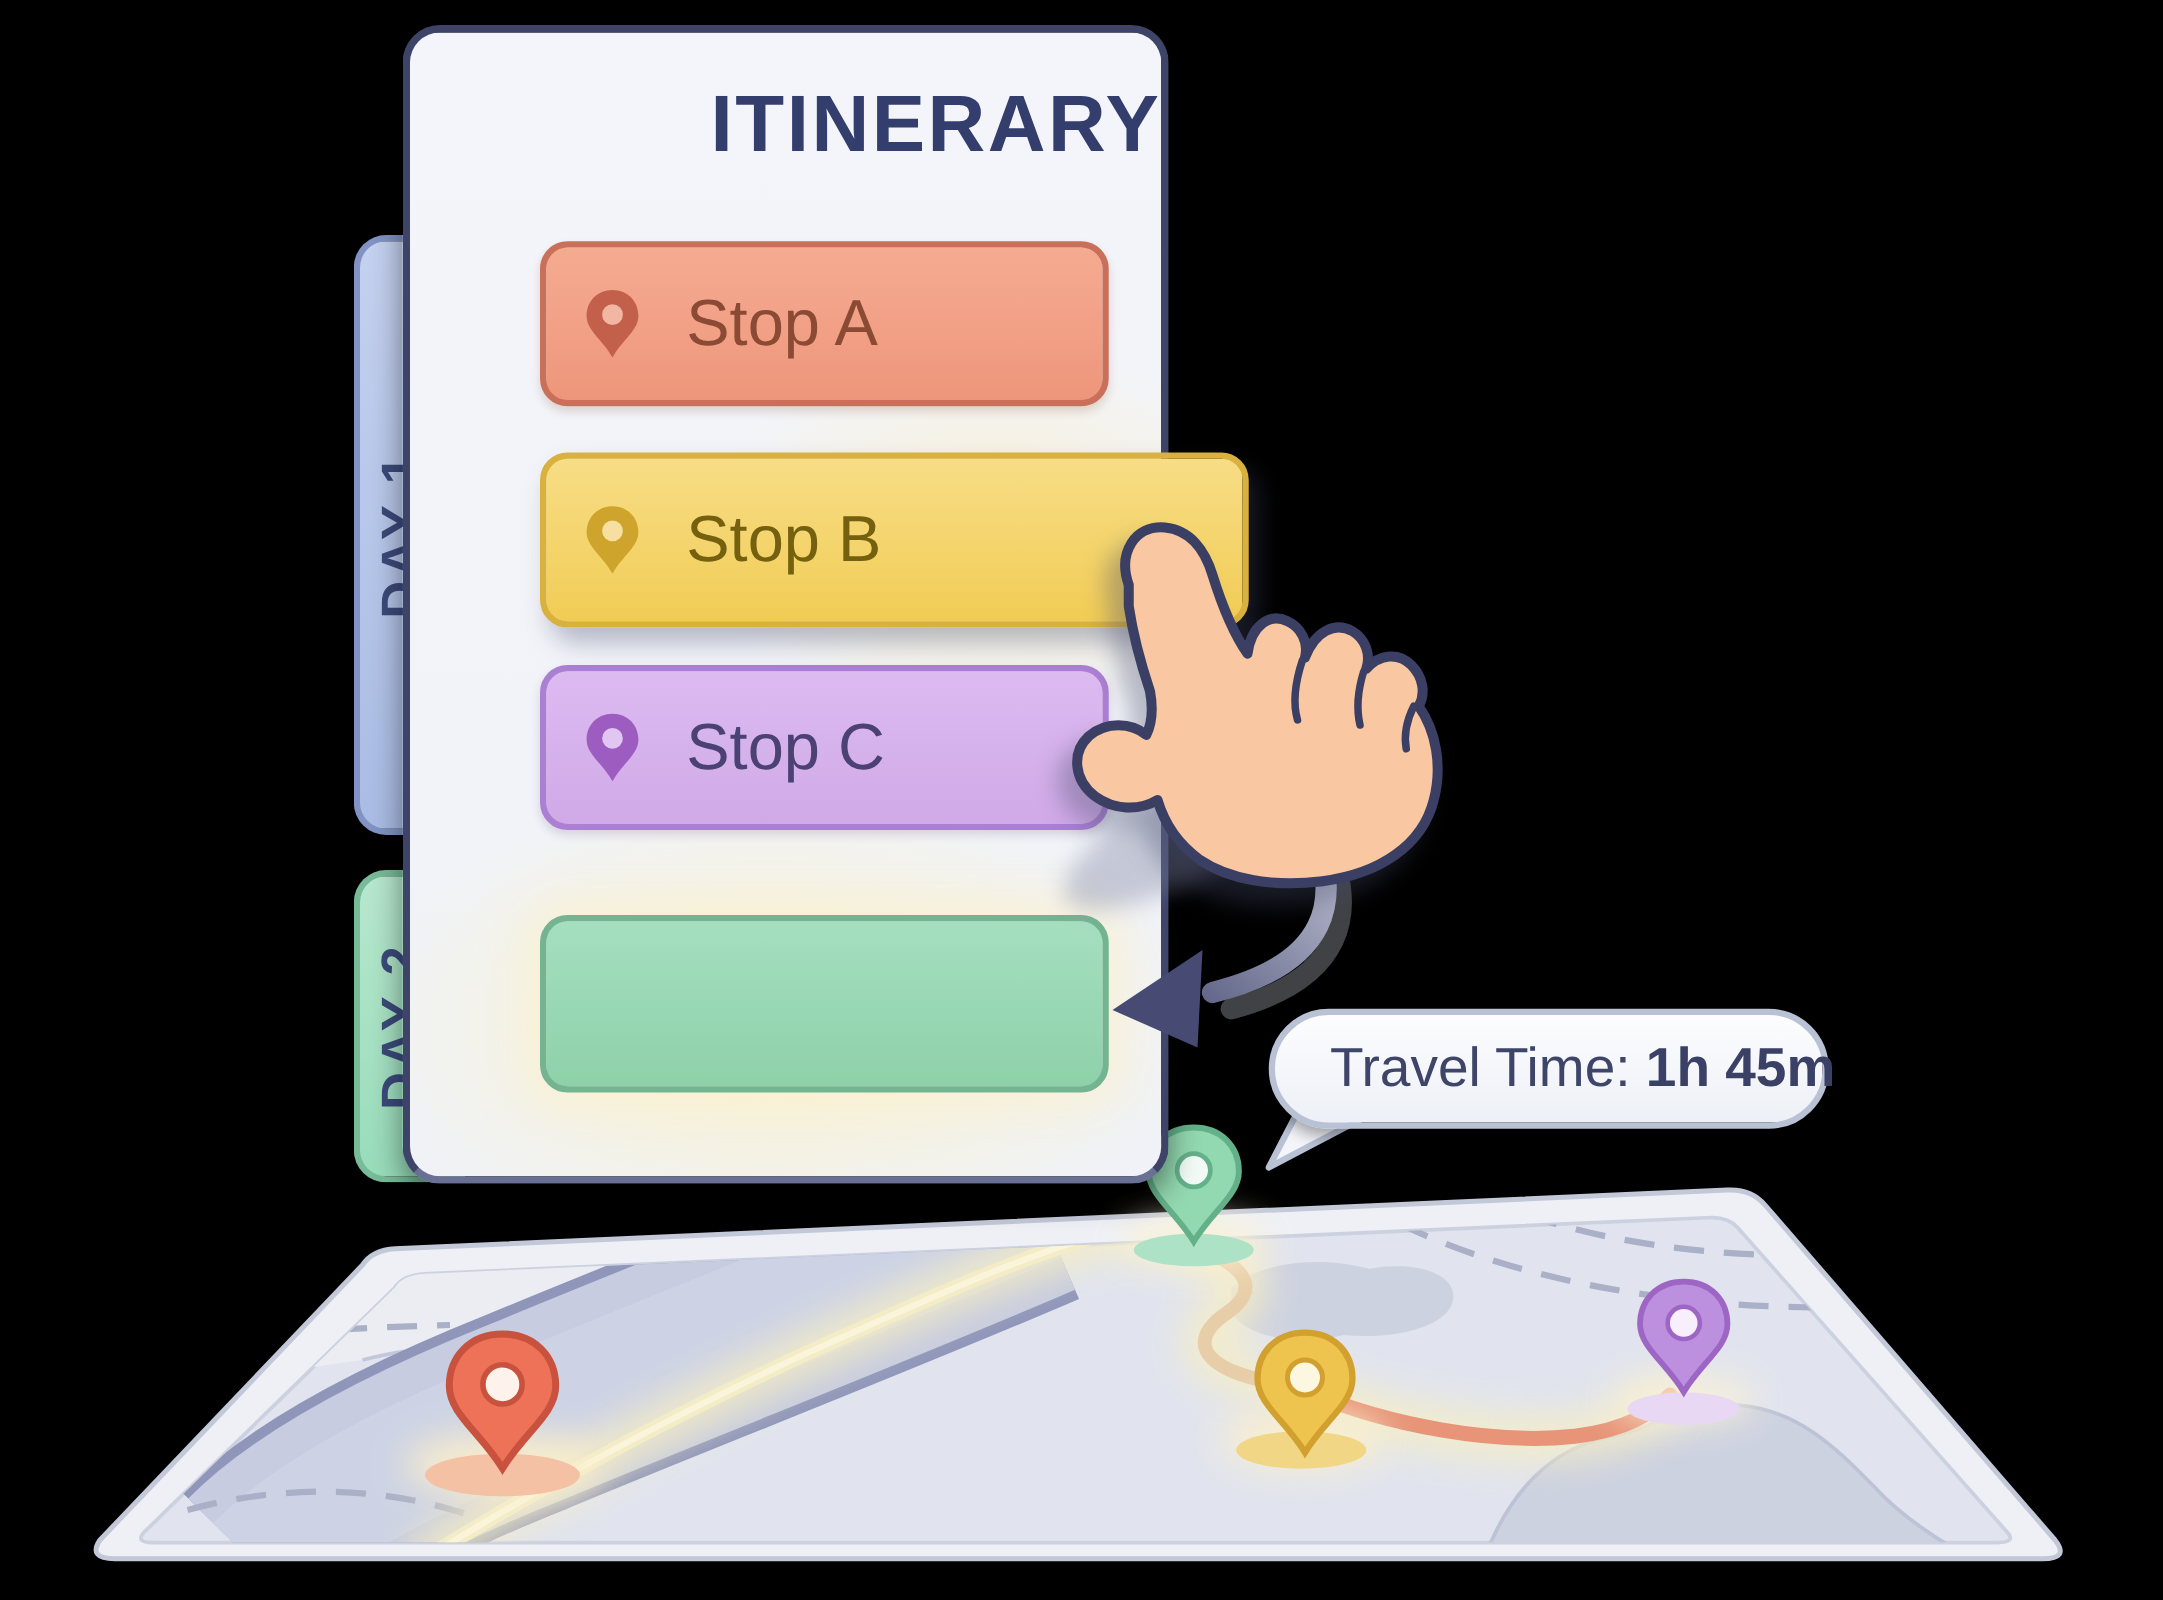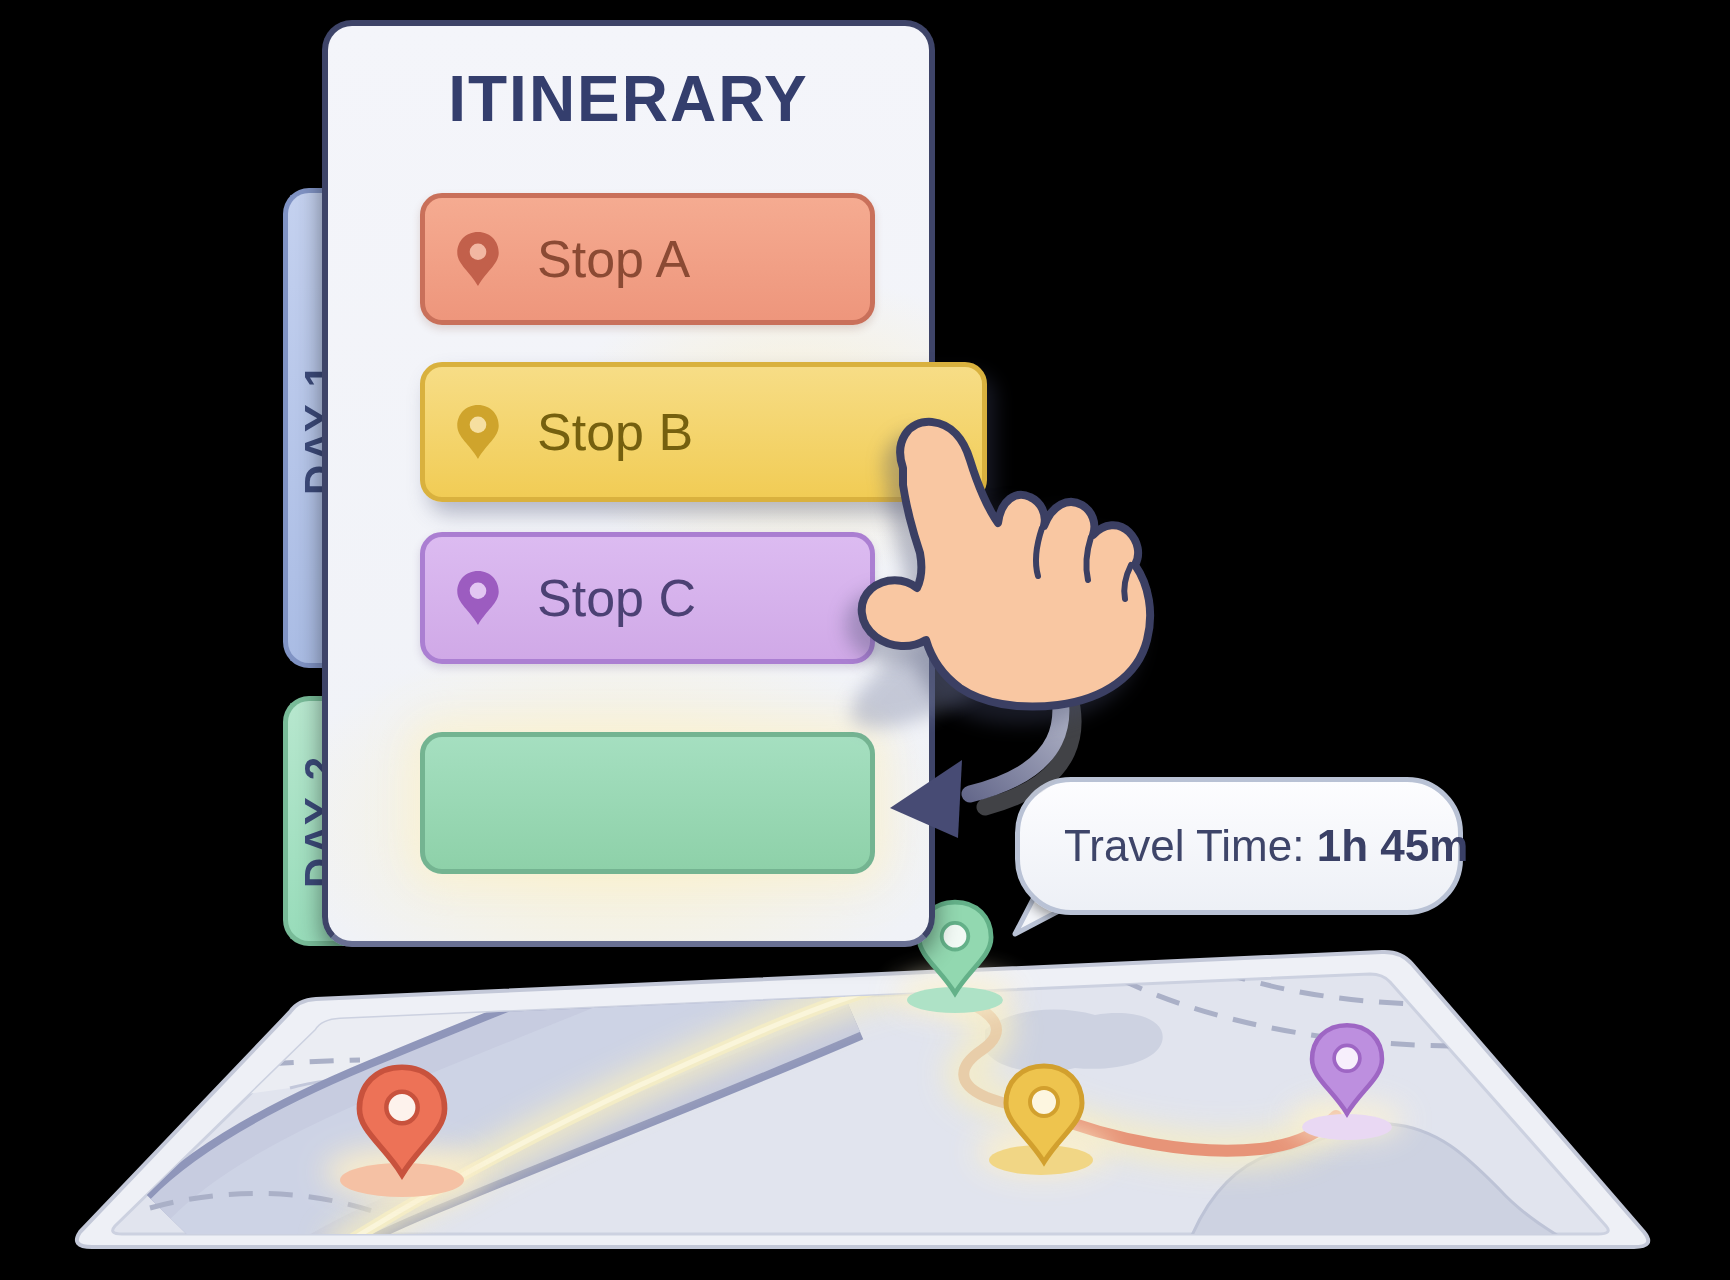--- a/index.html
+++ b/index.html
@@ -18,43 +18,43 @@
             box-shadow:-4px 6px 10px rgba(0,0,0,.35);}
 
   
   .panel{position:absolute;left:322px;top:20px;width:601px;height:915px;z-index:2;
          border:6px solid #3e4468;border-bottom-color:#697093;border-radius:30px;
          background:
            radial-gradient(340px 220px at 78% 44%, rgba(252,238,188,.6), rgba(252,238,188,0) 70%),
            radial-gradient(460px 260px at 48% 87%, rgba(250,242,208,.95), rgba(250,242,208,0) 74%),
            linear-gradient(180deg,#f4f5fa,#f0f2f7);
          box-shadow:0 10px 24px rgba(0,0,0,.45);}
-  .panel-title{text-align:center;padding-top:36px;font-size:64px;font-weight:bold;
+  .panel-title{text-align:right;padding-top:36px;font-size:64px;font-weight:bold;
                letter-spacing:2px;color:#343e6d;}
 
   
   .card{position:absolute;z-index:3;display:flex;align-items:center;gap:36px;
         padding-left:30px;border-radius:22px;border:5px solid;box-sizing:border-box;
-        font-size:52px;font-weight:500;}
+        font-size:52px;font-weight:500;margin-left:12px;}
   .card-a{left:420px;top:193px;width:455px;height:132px;border-color:#c9705a;
           background:linear-gradient(180deg,#f5ab91,#ee967c);color:#8b4a34;
           box-shadow:0 4px 8px rgba(120,60,40,.18);}
   .card-b{left:420px;top:362px;width:567px;height:140px;border-color:#d9b13e;
           background:linear-gradient(180deg,#f7dd86,#f1cc55);color:#75600f;
           box-shadow:8px 12px 20px rgba(70,75,110,.35);}
   .card-c{left:420px;top:532px;width:455px;height:132px;border-color:#ab7fd2;
           background:linear-gradient(180deg,#dcbbf1,#d0a9e7);color:#4c4174;
           box-shadow:0 4px 8px rgba(90,60,120,.18);}
   .card-drop{left:420px;top:732px;width:455px;height:142px;border-color:#74b491;
           background:linear-gradient(180deg,#a5dfc0,#8ed1a9);
           box-shadow:0 0 34px 14px rgba(252,240,200,.55);}
   .card .pin-ic{flex:0 0 auto;}
 
   
-  .bubble{position:absolute;left:1015px;top:777px;width:448px;height:138px;z-index:5;
+  .bubble{position:absolute;left:1015px;top:807px;width:448px;height:96px;z-index:5;
           border:5px solid #b9c2d5;border-radius:56px;box-sizing:border-box;
           background:linear-gradient(180deg,#fdfdff,#edf0f6);
           display:flex;align-items:center;gap:20px;padding-left:24px;
           box-shadow:0 6px 12px rgba(0,0,0,.35);}
   .bubble-text{font-size:44px;color:#3e4569;white-space:nowrap;}
   .bubble-text b{font-weight:bold;color:#3a4066;}
   .tail-svg{position:absolute;left:995px;top:870px;z-index:4;}
 
   .overlay{position:absolute;left:0;top:0;z-index:6;pointer-events:none;}
   .mapsvg{position:absolute;left:0;top:0;z-index:0;}

